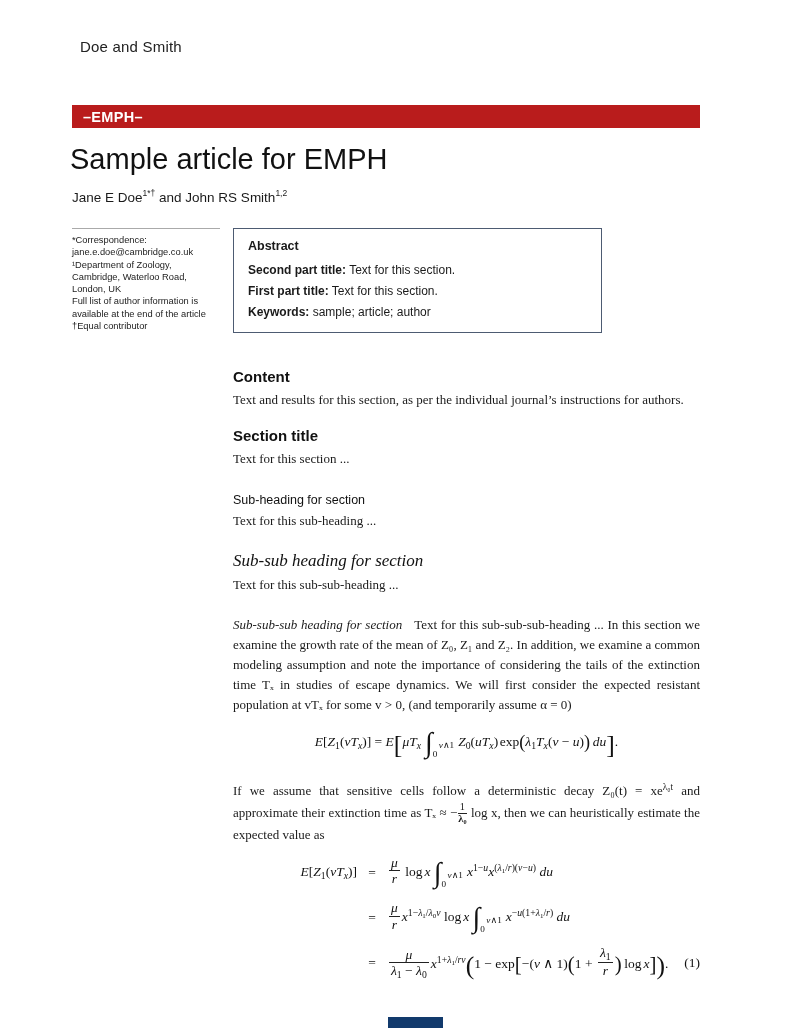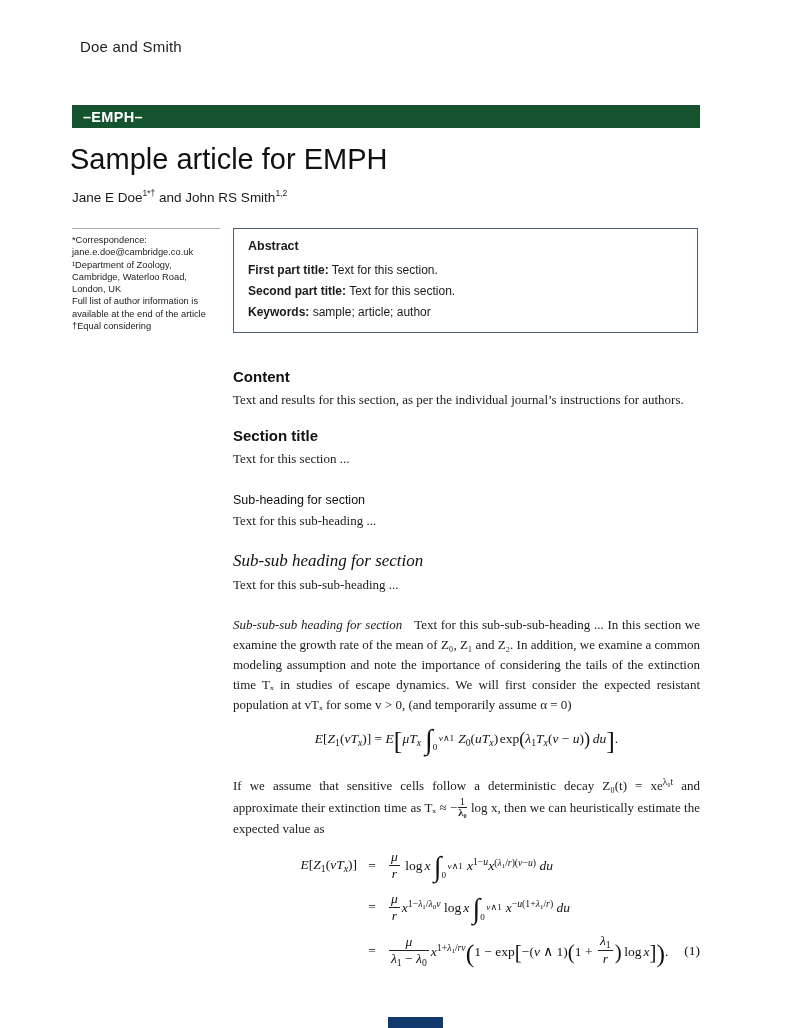--- a/index.html
+++ b/index.html
@@ -1,34 +1,34 @@
 <!DOCTYPE html>
 <html><head>
 <meta charset="utf-8">
 <style>
   html,body{margin:0;padding:0;background:#ffffff;}
   #page{position:relative;width:794px;height:1028px;background:#fff;overflow:hidden;
         font-family:"Liberation Sans",sans-serif;color:#1a1a1a;}
 
   .hdr-line{position:absolute;left:80px;top:38px;font-size:15px;letter-spacing:.2px;color:#222;}
 
-  .banner{position:absolute;left:72px;top:105px;width:628px;height:23px;background:#14532d;
+  .banner{position:absolute;left:72px;top:105px;width:628px;height:23px;background:#b91c1c;
           display:flex;align-items:center;}
   .banner .lbl{color:#ffffff;font-weight:bold;font-size:14.5px;padding-left:11px;letter-spacing:.3px;}
 
   .title{position:absolute;left:70px;top:143px;font-size:29px;color:#111;
          font-family:"Liberation Sans",sans-serif;font-weight:500;}
 
   .authors{position:absolute;left:72px;top:188px;font-size:13.5px;color:#1a1a1a;}
   .authors sup{font-size:8.5px;}
 
   .sidebar{position:absolute;left:72px;top:228px;width:148px;border-top:1px solid #aaa;
            padding-top:5px;font-size:9.3px;line-height:12.3px;color:#222;}
 
-  .abstract{position:absolute;left:233px;top:228px;width:465px;box-sizing:border-box;
+  .abstract{position:absolute;left:233px;top:228px;width:369px;box-sizing:border-box;
             border:1.5px solid #4d5b72;padding:10px 14px 9px 14px;background:#fff;}
   .abstract .ab-title{font-weight:bold;font-size:12.5px;margin-bottom:7px;}
   .abstract .ab-row{font-size:12px;line-height:21px;}
   .abstract .ab-row b{font-weight:bold;}
 
   #main{position:absolute;left:233px;top:368px;width:467px;}
   .h-big{font-family:"Liberation Sans",sans-serif;font-weight:bold;font-size:15px;margin:0 0 5px 0;color:#111;}
   .h-sub{font-family:"Liberation Sans",sans-serif;font-weight:normal;font-size:12.5px;margin:0 0 4px 0;color:#111;}
   .h-subsub{font-family:"Liberation Serif",serif;font-style:italic;font-weight:normal;font-size:17px;margin:0 0 4px 0;color:#111;}
   .body-p{font-family:"Liberation Serif",serif;font-size:13px;line-height:20px;color:#1a1a1a;
@@ -41,21 +41,21 @@
   .mi{font-style:italic;}
   .mr{font-style:normal;}
   .msub{font-size:.72em;vertical-align:-.3em;}
   .msup{font-size:.72em;vertical-align:.5em;}
   .mfrac{display:inline-block;vertical-align:-.55em;text-align:center;line-height:1.15;margin:0 2px;}
   .mfrac>.num{display:block;border-bottom:1px solid #222;padding:0 2px;}
   .mfrac>.den{display:block;padding:0 2px;}
   .mintw{display:inline-flex;vertical-align:middle;margin:0 2px;}
   .mintg{font-size:2.1em;line-height:1;align-self:center;}
   .mintl{display:flex;flex-direction:column;justify-content:space-between;font-size:.68em;line-height:1;}
-  .mintl .top{align-self:flex-start;margin-left:6px;margin-top:9px;}
+  .mintl .top{align-self:flex-start;margin-left:6px;margin-top:16px;}
   .mintl .bot{align-self:flex-start;margin-bottom:2px;}
   .mbig{display:inline-block;font-weight:300;}
 
   .ifrac{display:inline-block;vertical-align:-.5em;text-align:center;line-height:1.05;font-size:.8em;margin:0 1px;}
   .ifrac .num{display:block;border-bottom:1px solid #222;padding:0 1px;}
   .ifrac .den{display:block;font-weight:bold;}
 
   .eq-display{text-align:center;margin:4px 0 16px 0;}
   .eq-align{position:relative;padding-left:6px;margin-top:2px;}
   .eq-row{display:grid;grid-template-columns:118px 30px 1fr 30px;align-items:center;margin-bottom:9px;}
@@ -84,27 +84,27 @@
   </div>
 
   <div class="sidebar">
     <div>*Correspondence:</div>
     <div>jane.e.doe@cambridge.co.uk</div>
     <div>¹Department of Zoology,</div>
     <div>Cambridge, Waterloo Road,</div>
     <div>London, UK</div>
     <div>Full list of author information is</div>
     <div>available at the end of the article</div>
-    <div>†Equal considering</div>
+    <div>†Equal contributor</div>
   </div>
 
   <div class="abstract">
     <div class="ab-title">Abstract</div>
+    <div class="ab-row"><b>Second part title:</b><span> Text for this section.</span></div>
     <div class="ab-row"><b>First part title:</b><span> Text for this section.</span></div>
-    <div class="ab-row"><b>Second part title:</b><span> Text for this section.</span></div>
     <div class="ab-row"><b>Keywords:</b><span> sample; article; author</span></div>
   </div>
 
   <div id="main">
 
     <div class="h-big">Content</div>
     <p class="body-p">Text and results for this section, as per the individual journal’s instructions for authors.</p>
 
     <div class="h-big">Section title</div>
     <p class="body-p mb24">Text for this section ...</p>

